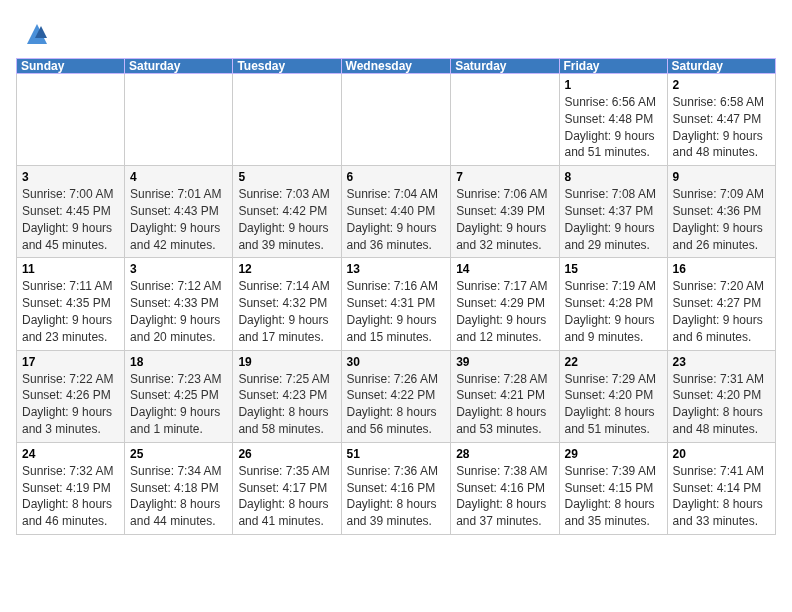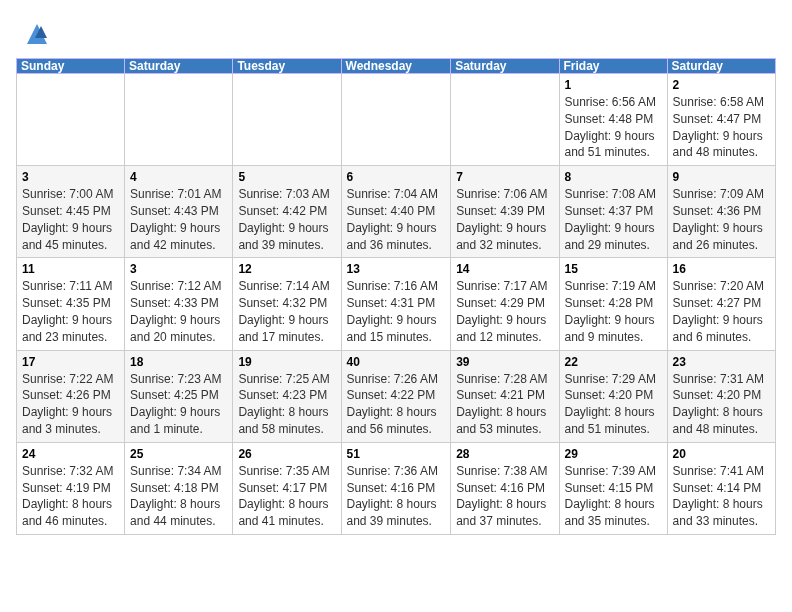--- a/index.html
+++ b/index.html
@@ -191,21 +191,21 @@
         </td>
         <td>
           <span class="day-number">18</span>
           <div class="day-info">Sunrise: 7:23 AM<br>Sunset: 4:25 PM<br>Daylight: 9 hours and 1 minute.</div>
         </td>
         <td>
           <span class="day-number">19</span>
           <div class="day-info">Sunrise: 7:25 AM<br>Sunset: 4:23 PM<br>Daylight: 8 hours and 58 minutes.</div>
         </td>
         <td>
-          <span class="day-number">40</span>
+          <span class="day-number">30</span>
           <div class="day-info">Sunrise: 7:26 AM<br>Sunset: 4:22 PM<br>Daylight: 8 hours and 56 minutes.</div>
         </td>
         <td>
           <span class="day-number">39</span>
           <div class="day-info">Sunrise: 7:28 AM<br>Sunset: 4:21 PM<br>Daylight: 8 hours and 53 minutes.</div>
         </td>
         <td>
           <span class="day-number">22</span>
           <div class="day-info">Sunrise: 7:29 AM<br>Sunset: 4:20 PM<br>Daylight: 8 hours and 51 minutes.</div>
         </td>

